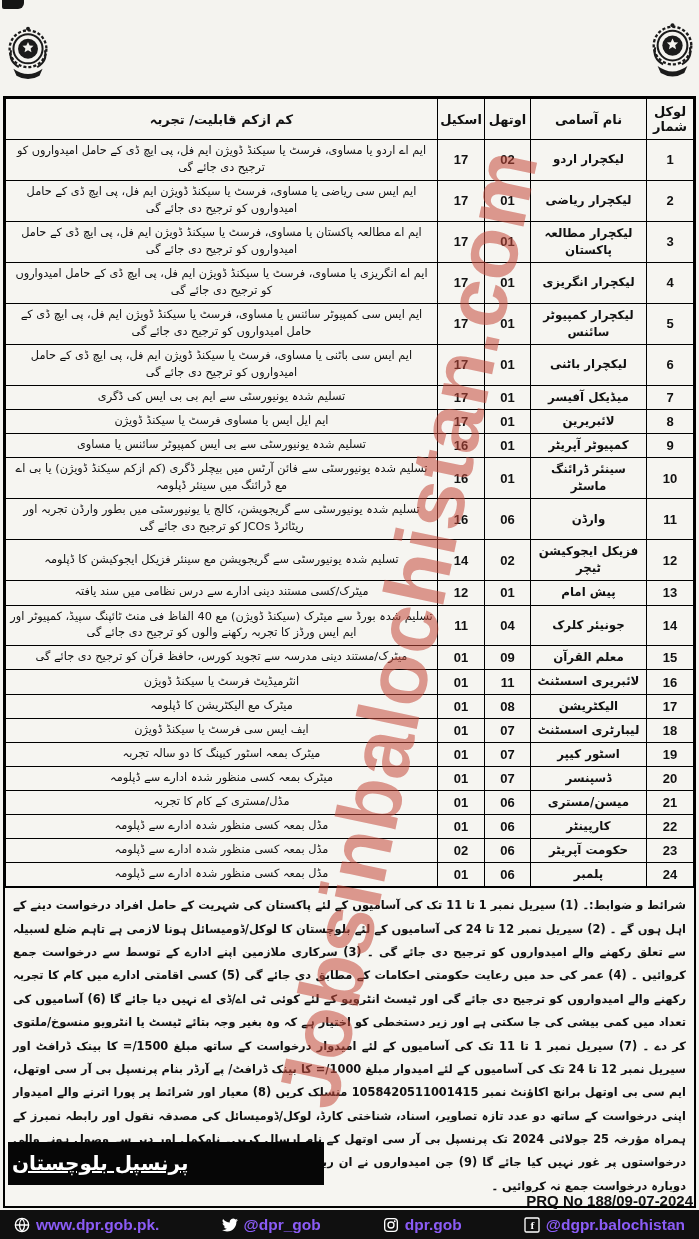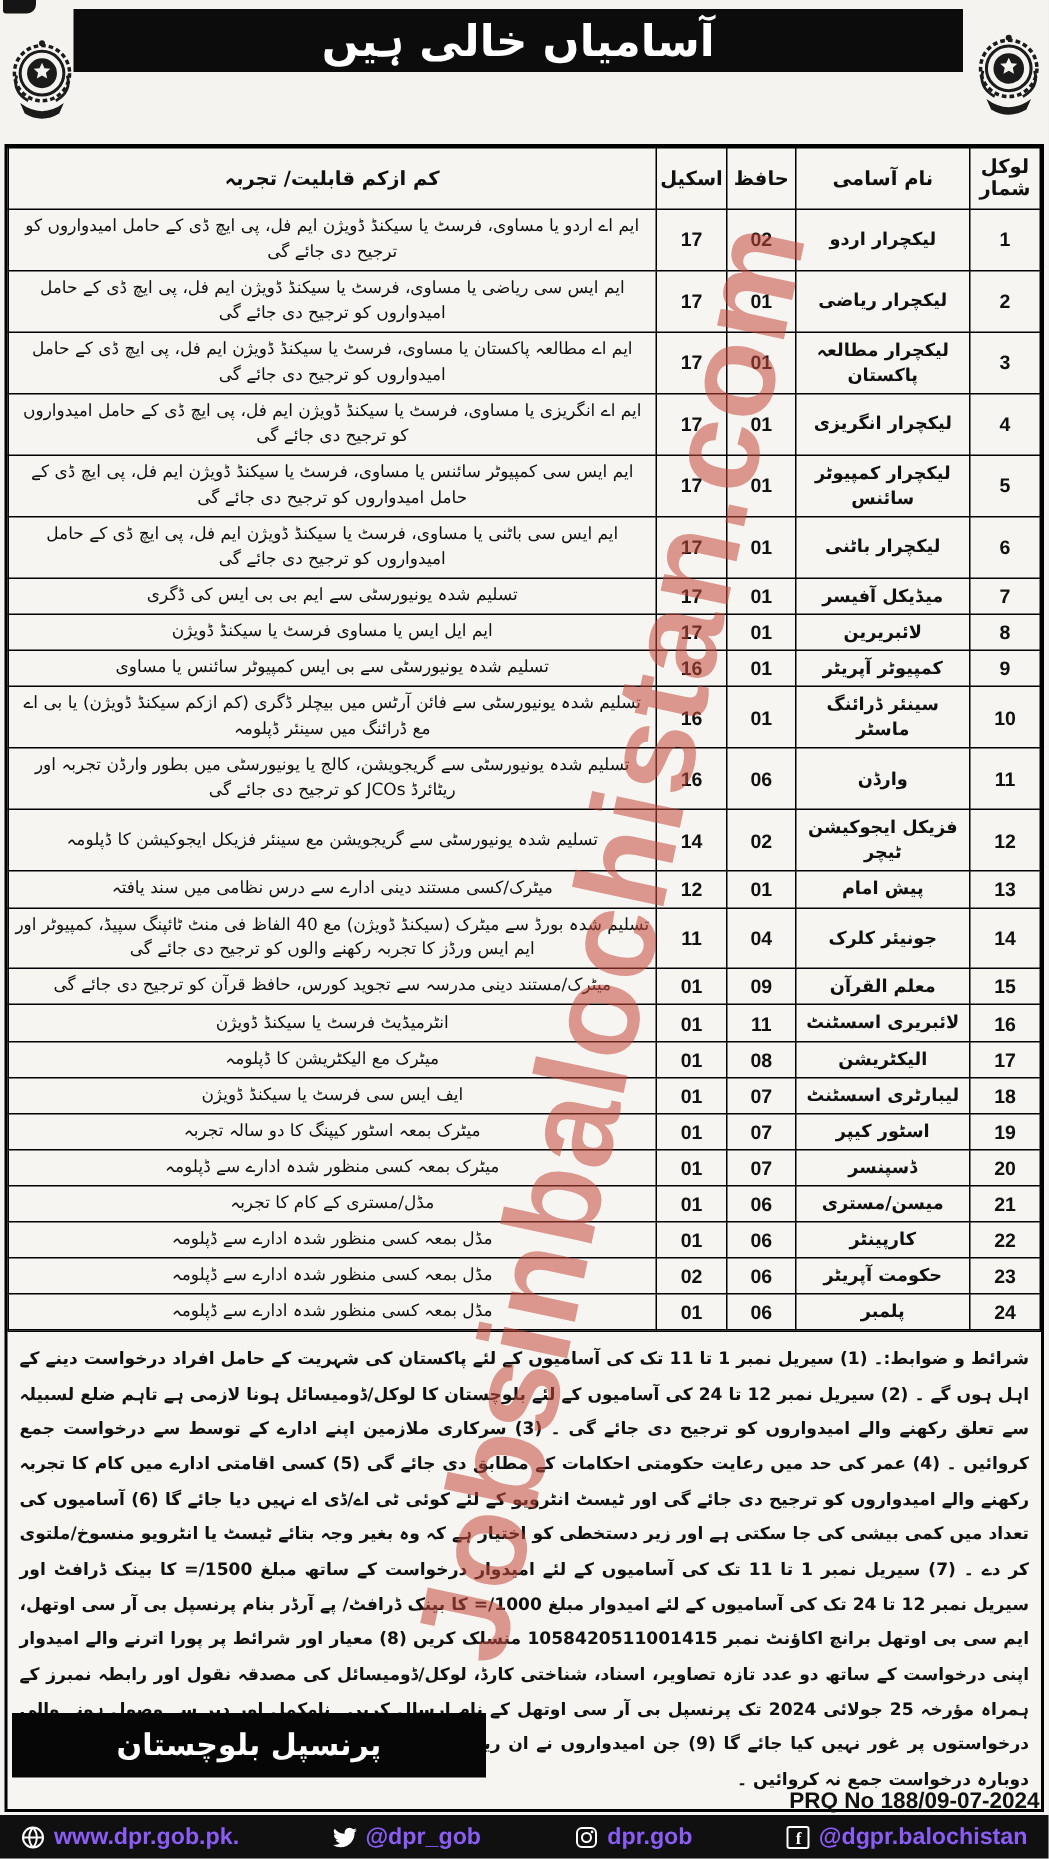--- a/index.html
+++ b/index.html
@@ -49,22 +49,23 @@
     border-top:1.6px solid #000;
     padding:6px 8px 8px 8px;
     font-size:11.4px;font-weight:600;line-height:2.05;
     text-align:justify;
   }
   .terms-label{font-weight:800;margin-top:44px;}
 
   
   .principal-box{
     position:absolute;left:8px;top:1142px;width:308px;
-    background:#060606;color:#fff;text-align:center;
+    background:#060606;color:#fff;text-align:left;
     padding:7px 4px 8px 4px;
+    text-decoration:underline;
   }
   .principal-box div{font-size:20px;font-weight:800;line-height:1.4;}
   .prq{
     position:absolute;right:6px;top:1192px;
     font-family:"Liberation Sans", sans-serif;font-size:15px;font-weight:700;
   }
   .wmly{
     position:absolute;left:0;right:0;top:1203px;z-index:6;
     text-align:center;font-family:"Liberation Sans", sans-serif;
     font-size:12.5px;font-weight:700;color:rgba(125,125,125,.9);
@@ -104,23 +105,20 @@
         <circle cx="30" cy="30" r="24" fill="none" stroke-width="3" stroke-dasharray="4 2.6"></circle>
         <circle cx="30" cy="30" r="19" fill="none" stroke-width="2.6"></circle>
         <circle cx="30" cy="30" r="13" stroke="none"></circle>
         <path d="M30 21 l2.2 4.6 5 .5 -3.8 3.4 1.1 5 -4.5 -2.6 -4.5 2.6 1.1 -5 -3.8 -3.4 5 -.5z" fill="#f4f3ef" stroke="none"></path>
         <path d="M8 32 q-4 14 10 22" fill="none" stroke-width="2.4"></path>
         <path d="M52 32 q4 14 -10 22" fill="none" stroke-width="2.4"></path>
         <path d="M11 56 q19 14 38 0 l-4 9 q-15 9 -30 0z" stroke="none"></path>
       </g>
     </svg>
   </div>
-  <div class="banner">
-    <span>آسامیاں خالی ہیں</span>
-  </div>
   <div class="emblem right">
     <svg viewBox="0 0 60 84" aria-hidden="true">
       <g fill="#1b1b1b" stroke="#1b1b1b">
         <circle cx="30" cy="4" r="2.6" stroke="none"></circle>
         <circle cx="30" cy="30" r="24" fill="none" stroke-width="3" stroke-dasharray="4 2.6"></circle>
         <circle cx="30" cy="30" r="19" fill="none" stroke-width="2.6"></circle>
         <circle cx="30" cy="30" r="13" stroke="none"></circle>
         <path d="M30 21 l2.2 4.6 5 .5 -3.8 3.4 1.1 5 -4.5 -2.6 -4.5 2.6 1.1 -5 -3.8 -3.4 5 -.5z" fill="#f4f3ef" stroke="none"></path>
         <path d="M8 32 q-4 14 10 22" fill="none" stroke-width="2.4"></path>
         <path d="M52 32 q4 14 -10 22" fill="none" stroke-width="2.4"></path>
@@ -136,21 +134,21 @@
         <col class="c-serial">
           <col class="c-post">
           <col class="c-count">
           <col class="c-scale">
           <col class="c-qual">
       </colgroup>
       <thead>
         <tr>
           <th>لوکل شمار</th>
           <th>نام آسامی</th>
-          <th>حافظ</th>
+          <th>اوتھل</th>
           <th>اسکیل</th>
           <th>کم ازکم قابلیت/ تجربہ</th>
         </tr>
       </thead>
       <tbody>
           <tr>
             <td class="num">1</td>
             <td class="post">لیکچرار اردو</td>
             <td class="num">02</td>
             <td class="num">17</td>

